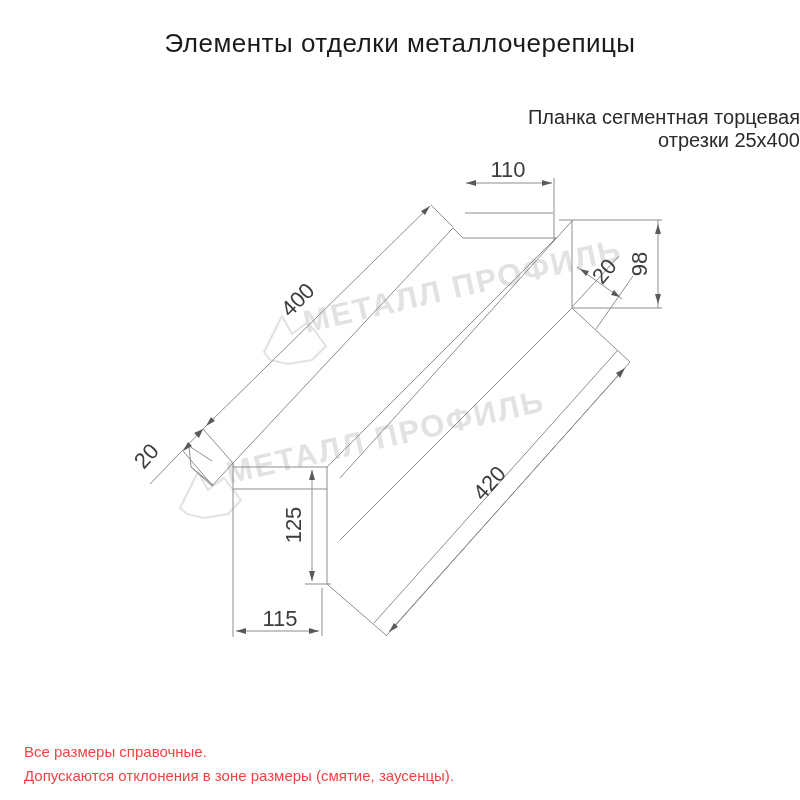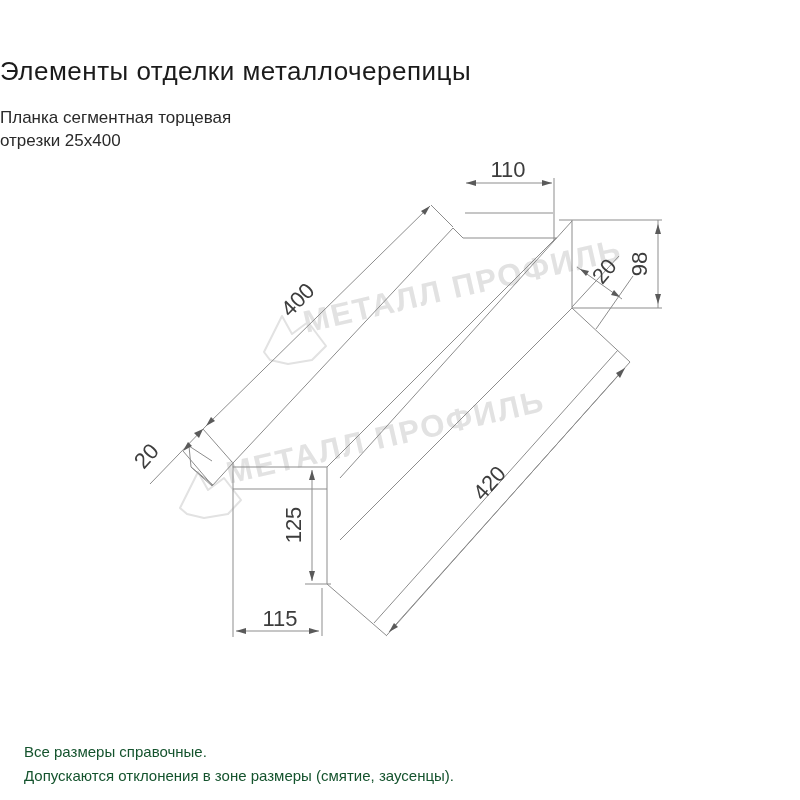--- a/index.html
+++ b/index.html
@@ -8,31 +8,31 @@
     --title-text:#1b1b1b;
     --watermark:#e2e2e2;
     --bg:#ffffff;
   }
   html,body{margin:0;padding:0;background:#fff;}
   .page{
     position:relative;width:800px;height:800px;background:var(--bg);
     font-family:"Liberation Sans", sans-serif;overflow:hidden;
   }
   .title{
-    position:absolute;left:0;top:28px;width:800px;text-align:left;
-    font-size:26px;color:var(--title-text);letter-spacing:.5px;margin-top:28px;
+    position:absolute;left:0;top:28px;width:800px;text-align:center;
+    font-size:26px;color:var(--title-text);letter-spacing:.5px;
   }
   .subtitle{
-    position:absolute;left:0;top:106px;width:800px;text-align:left;
-    font-size:17px;line-height:23px;color:#2a2a2a;
+    position:absolute;left:0;top:106px;width:800px;text-align:right;
+    font-size:20px;line-height:23px;color:#2a2a2a;
   }
   .drawing{position:absolute;left:0;top:0;}
   .footer{
     position:absolute;left:24px;top:740px;width:740px;
-    font-size:15px;line-height:24px;color:#14532d;
+    font-size:15px;line-height:24px;color:#ef4444;
   }
   svg text.dim{
     font-family:"Liberation Sans", sans-serif;
     font-size:22px;fill:var(--dim-text);
   }
   svg text.wm{
     font-family:"Liberation Sans", sans-serif;
     font-size:31px;font-weight:bold;letter-spacing:2px;
     fill:var(--watermark);
   }

